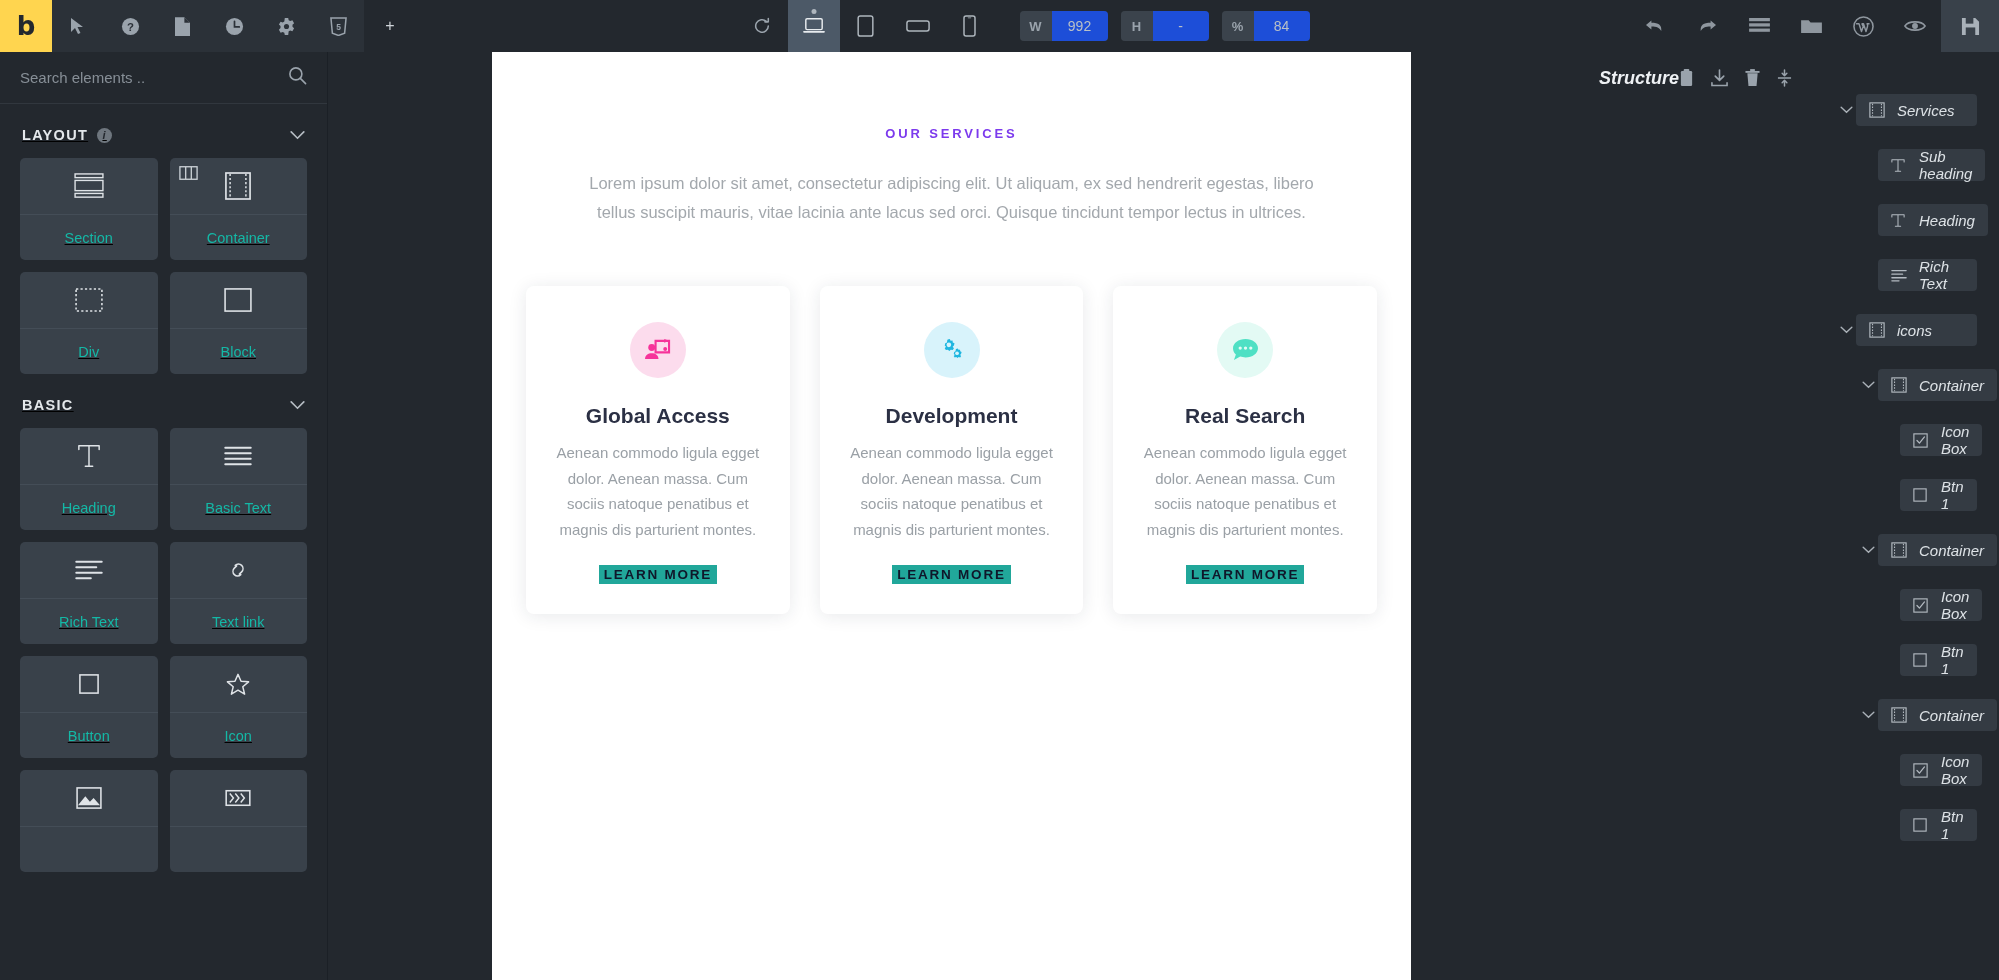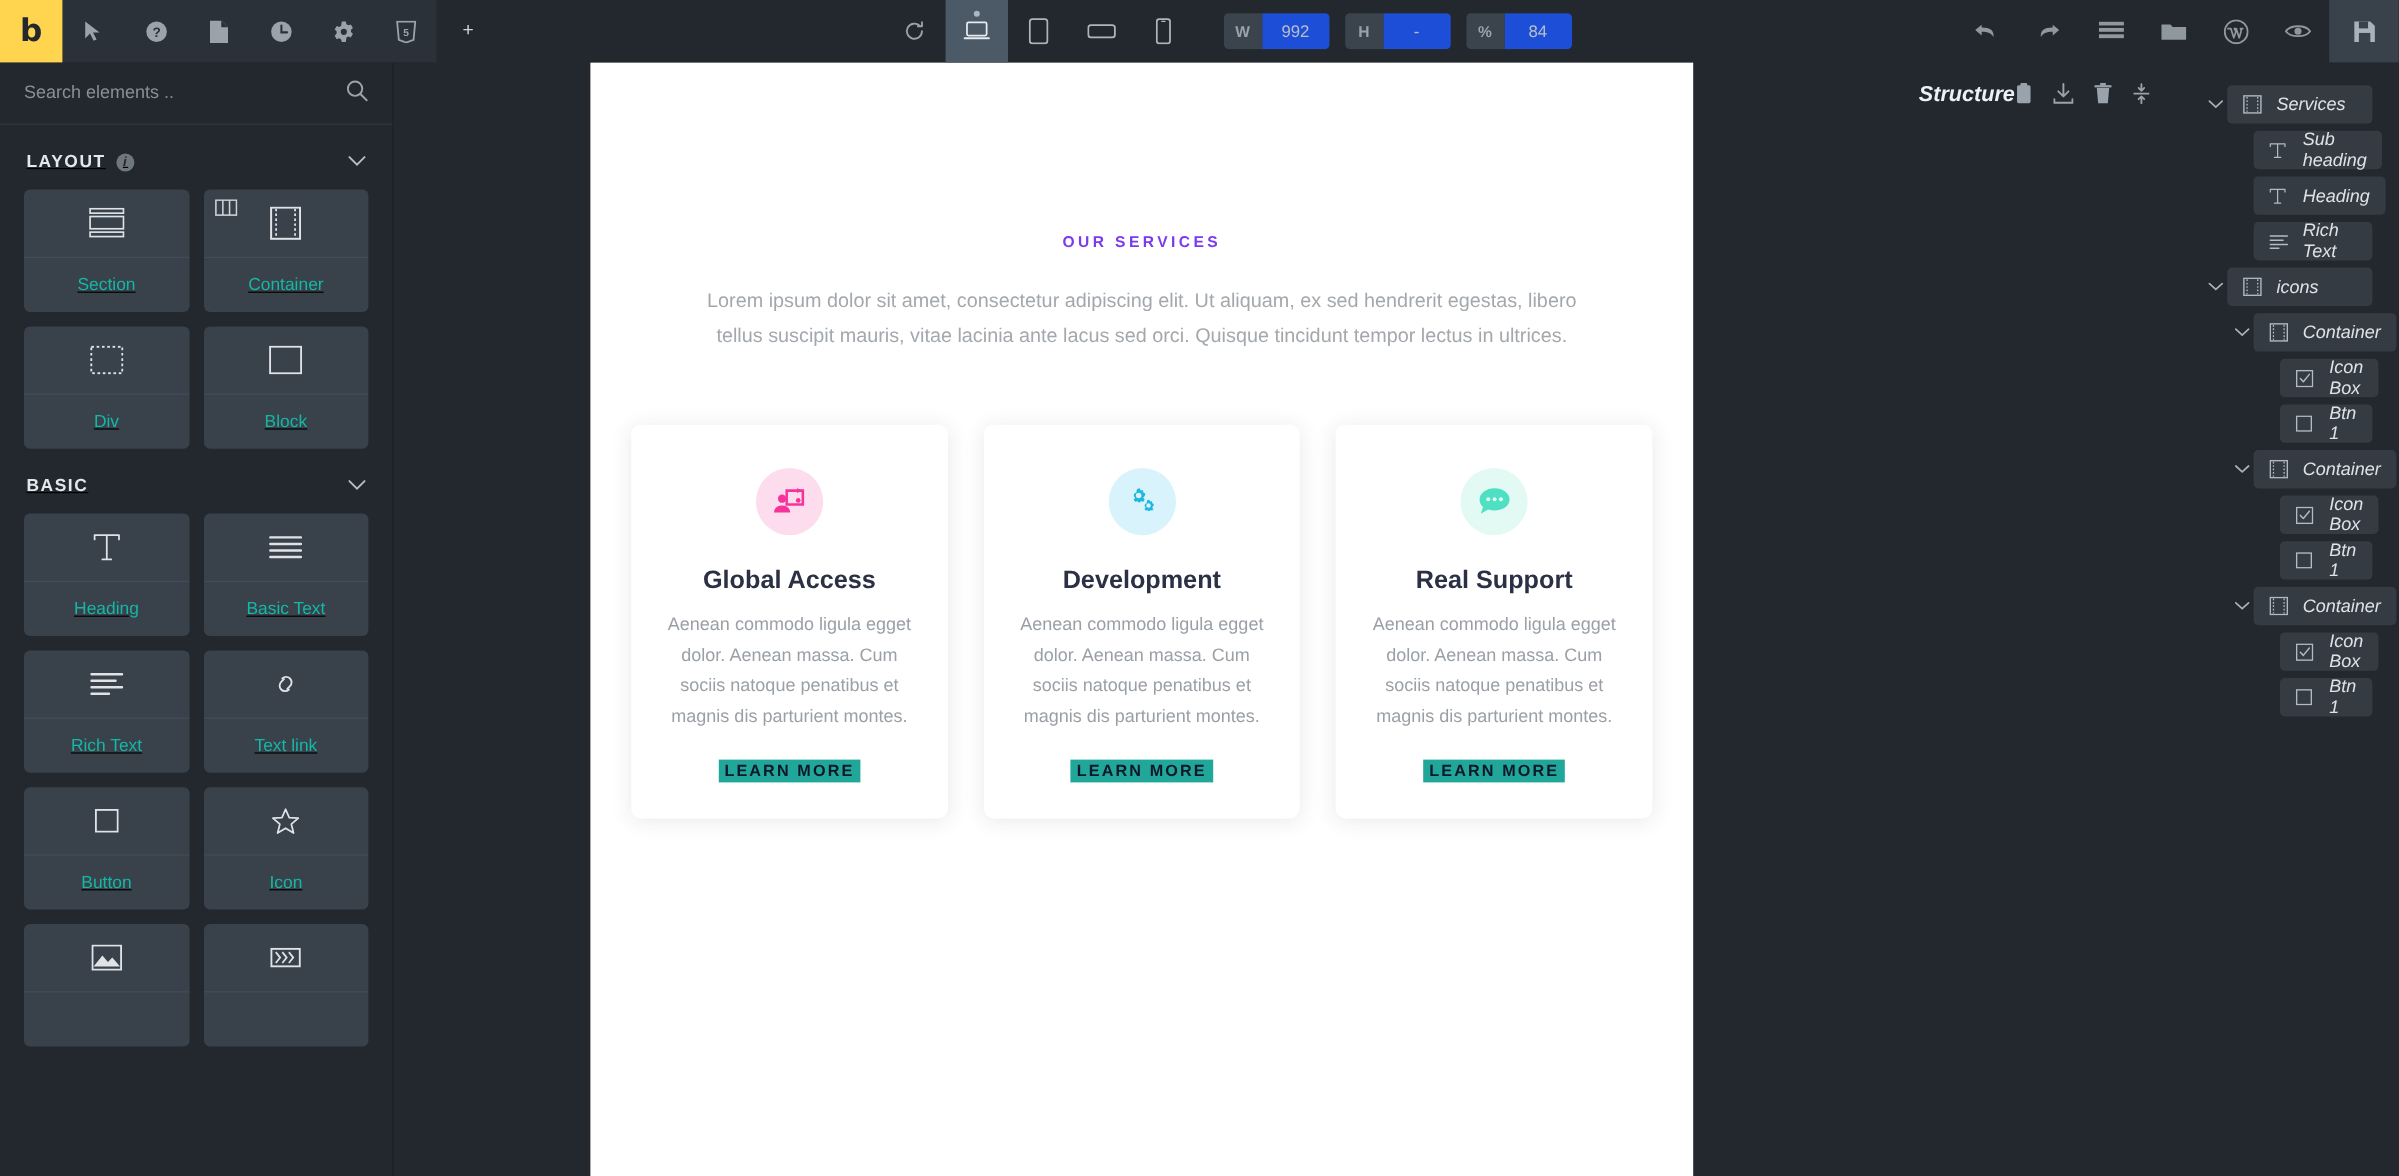--- a/index.html
+++ b/index.html
@@ -117,21 +117,21 @@
   }
   .tile .corner-icon {
     position: absolute; top: 8px; left: 9px; color: #cdd3d8;
   }
 
   
   .canvas-wrap { flex: 1; background: #23282e; display: flex; justify-content: center; min-width: 0; }
   .canvas {
     width: 919px; background: #ffffff; overflow: hidden; position: relative;
   }
-  .page { padding: 118px 0 0 0; text-align: center; margin-top: 24px; }
+  .page { padding: 74px 0 0 0; text-align: center; }
   .eyebrow {
     color: #7c3aed; font-size: 13px; font-weight: 700; letter-spacing: .22em;
     font-family: "Liberation Sans", sans-serif;
   }
   .big-heading {
     font-family: "Liberation Serif", serif;
     font-size: 75px; font-weight: 400; color: #2b3044; line-height: 1.15;
     margin-top: 22px; letter-spacing: -.5px;
   }
   .lead {
@@ -168,21 +168,21 @@
     display: flex; flex-direction: row; min-height: 0; font-style: italic;
   }
   .rp-head {
     height: 52px; flex: 0 0 52px; display: flex; align-items: center;
     justify-content: space-between; padding: 0 22px 0 24px;
   }
   .rp-title { font-size: 18px; font-weight: 700; color: #eef1f4; }
   .rp-actions { display: flex; align-items: center; gap: 17px; color: #9aa3ac; }
   .rp-actions span { cursor: pointer; display: flex; }
   .tree { padding: 19px 22px 0 22px; overflow: hidden; }
-  .node { display: flex; align-items: center; margin-bottom: 6px; }
+  .node { display: flex; align-items: center; margin-bottom: 6px; margin-top: 23px; }
   .node .caret {
     width: 20px; flex: 0 0 20px; color: #aab1b8; display: flex;
     align-items: center; justify-content: center; cursor: pointer;
   }
   .node .pill {
     flex: 1; height: 32px; border-radius: 4px; background: #343b43;
     display: flex; align-items: center; gap: 12px; padding: 0 13px; cursor: pointer;
     color: #dde2e6; font-size: 15px;
   }
   .node .pill .nico { color: #b3bac1; display: flex; flex: 0 0 16px; }
@@ -530,21 +530,21 @@
 
             <div class="card">
               <div class="card-ico" style="background:#e3faf4;color:#4fe0c4">
                 <svg width="27" height="25" viewBox="0 0 28 26">
                     <path d="M14 2 C21.2 2 27 6.3 27 11.6 C27 16.9 21.2 21.2 14 21.2 C12 21.2 10.2 20.9 8.5 20.4 L2 24 L4 18.3 C2.1 16.5 1 14.2 1 11.6 C1 6.3 6.8 2 14 2 Z" fill="currentColor"></path>
                     <circle cx="8.5" cy="11.5" r="1.7" fill="#e3faf4"></circle>
                     <circle cx="14" cy="11.5" r="1.7" fill="#e3faf4"></circle>
                     <circle cx="19.5" cy="11.5" r="1.7" fill="#e3faf4"></circle>
                   </svg>
               </div>
-              <div class="card-title">Real Support</div>
+              <div class="card-title">Real Search</div>
               <div class="card-text">Aenean commodo ligula egget dolor. Aenean massa. Cum sociis natoque penatibus et magnis dis parturient montes.</div>
               <span class="learn">LEARN MORE</span>
             </div>
 
           </div>
         </div>
       </div>
     </div>
 
     <div class="right-panel">

